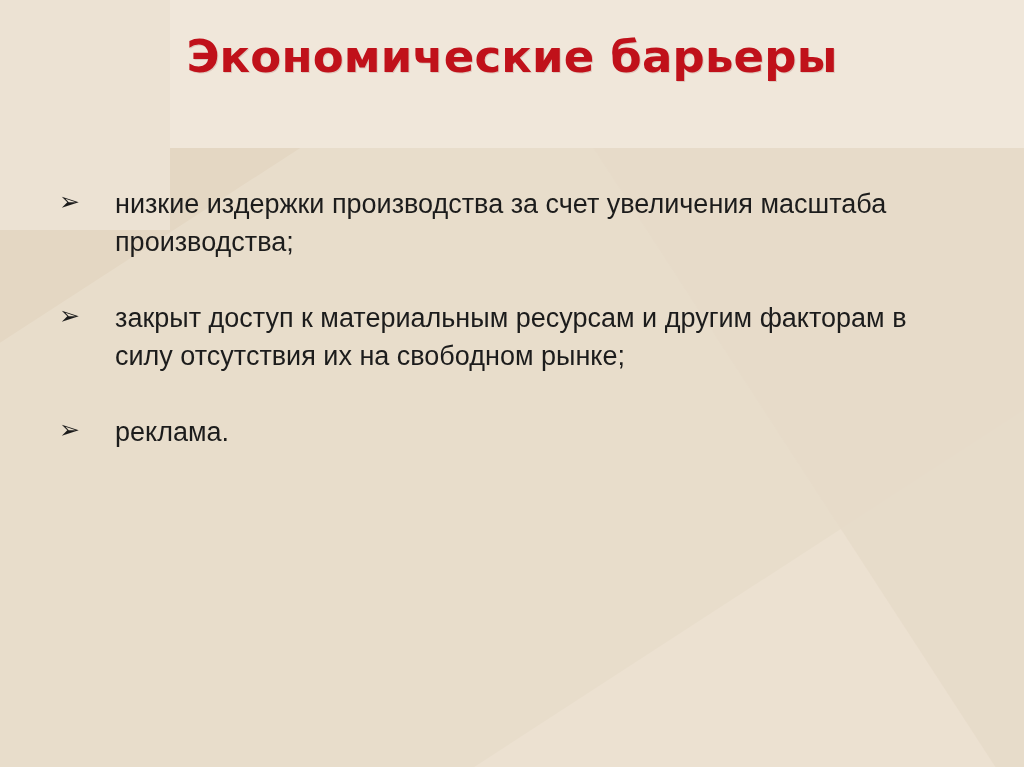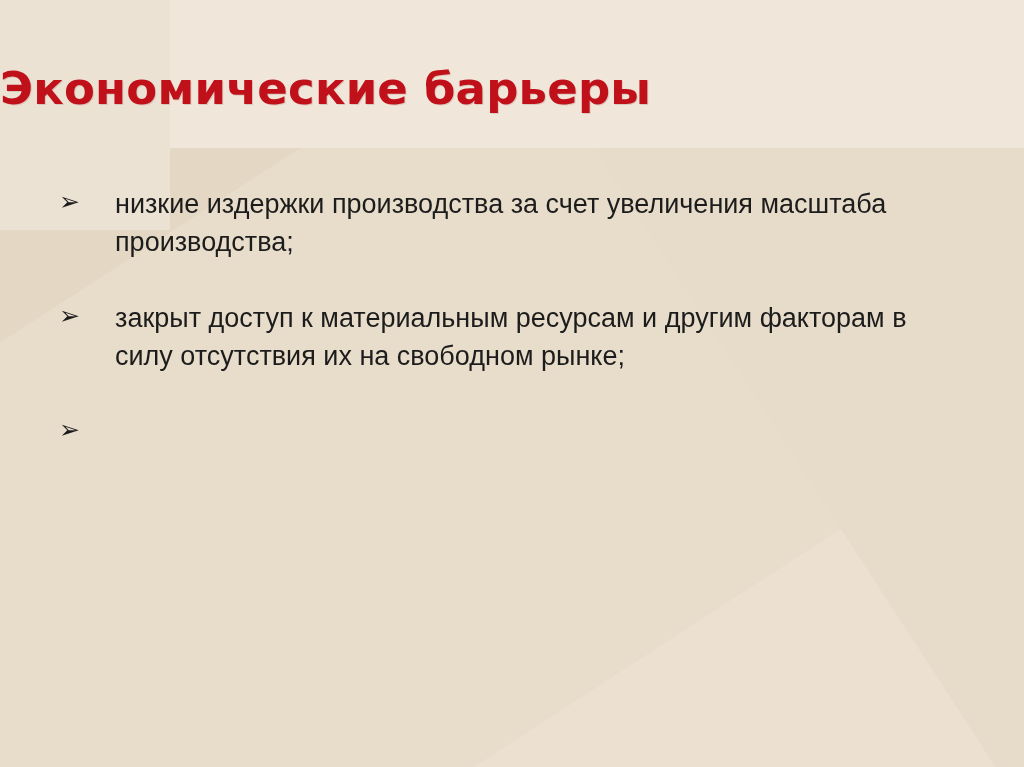--- a/index.html
+++ b/index.html
@@ -90,28 +90,27 @@
     z-index: 5;
     width: 100%;
     height: 100%;
   }
 
   .slide-title {
     position: absolute;
     left: 0;
     top: 30px;
     width: 100%;
-    text-align: left;
+    text-align: center;
     color: #c0111a;
     font-size: 45px;
     font-weight: bold;
     letter-spacing: 0.2px;
     font-family: "DejaVu Sans", sans-serif;
     text-shadow: 1px 1px 0 rgba(140,60,60,0.18);
-    margin-top: 32px;
   }
 
   .bullet-list {
     position: absolute;
     left: 55px;
     top: 185px;
     width: 900px;
   }
 
   .bullet-item {
@@ -171,18 +170,19 @@
         <span class="bullet-text">низкие издержки производства за счет увеличения масштаба производства;</span>
       </div>
 
       <div class="bullet-item">
         <span class="bullet-marker">➢</span>
         <span class="bullet-text">закрыт доступ к материальным ресурсам и другим факторам в силу отсутствия их на свободном рынке;</span>
       </div>
 
       <div class="bullet-item short">
         <span class="bullet-marker">➢</span>
+        <span class="bullet-text">реклама.</span>
       </div>
 
     </div>
 
   </div>
 </div>
 
 </body></html>

